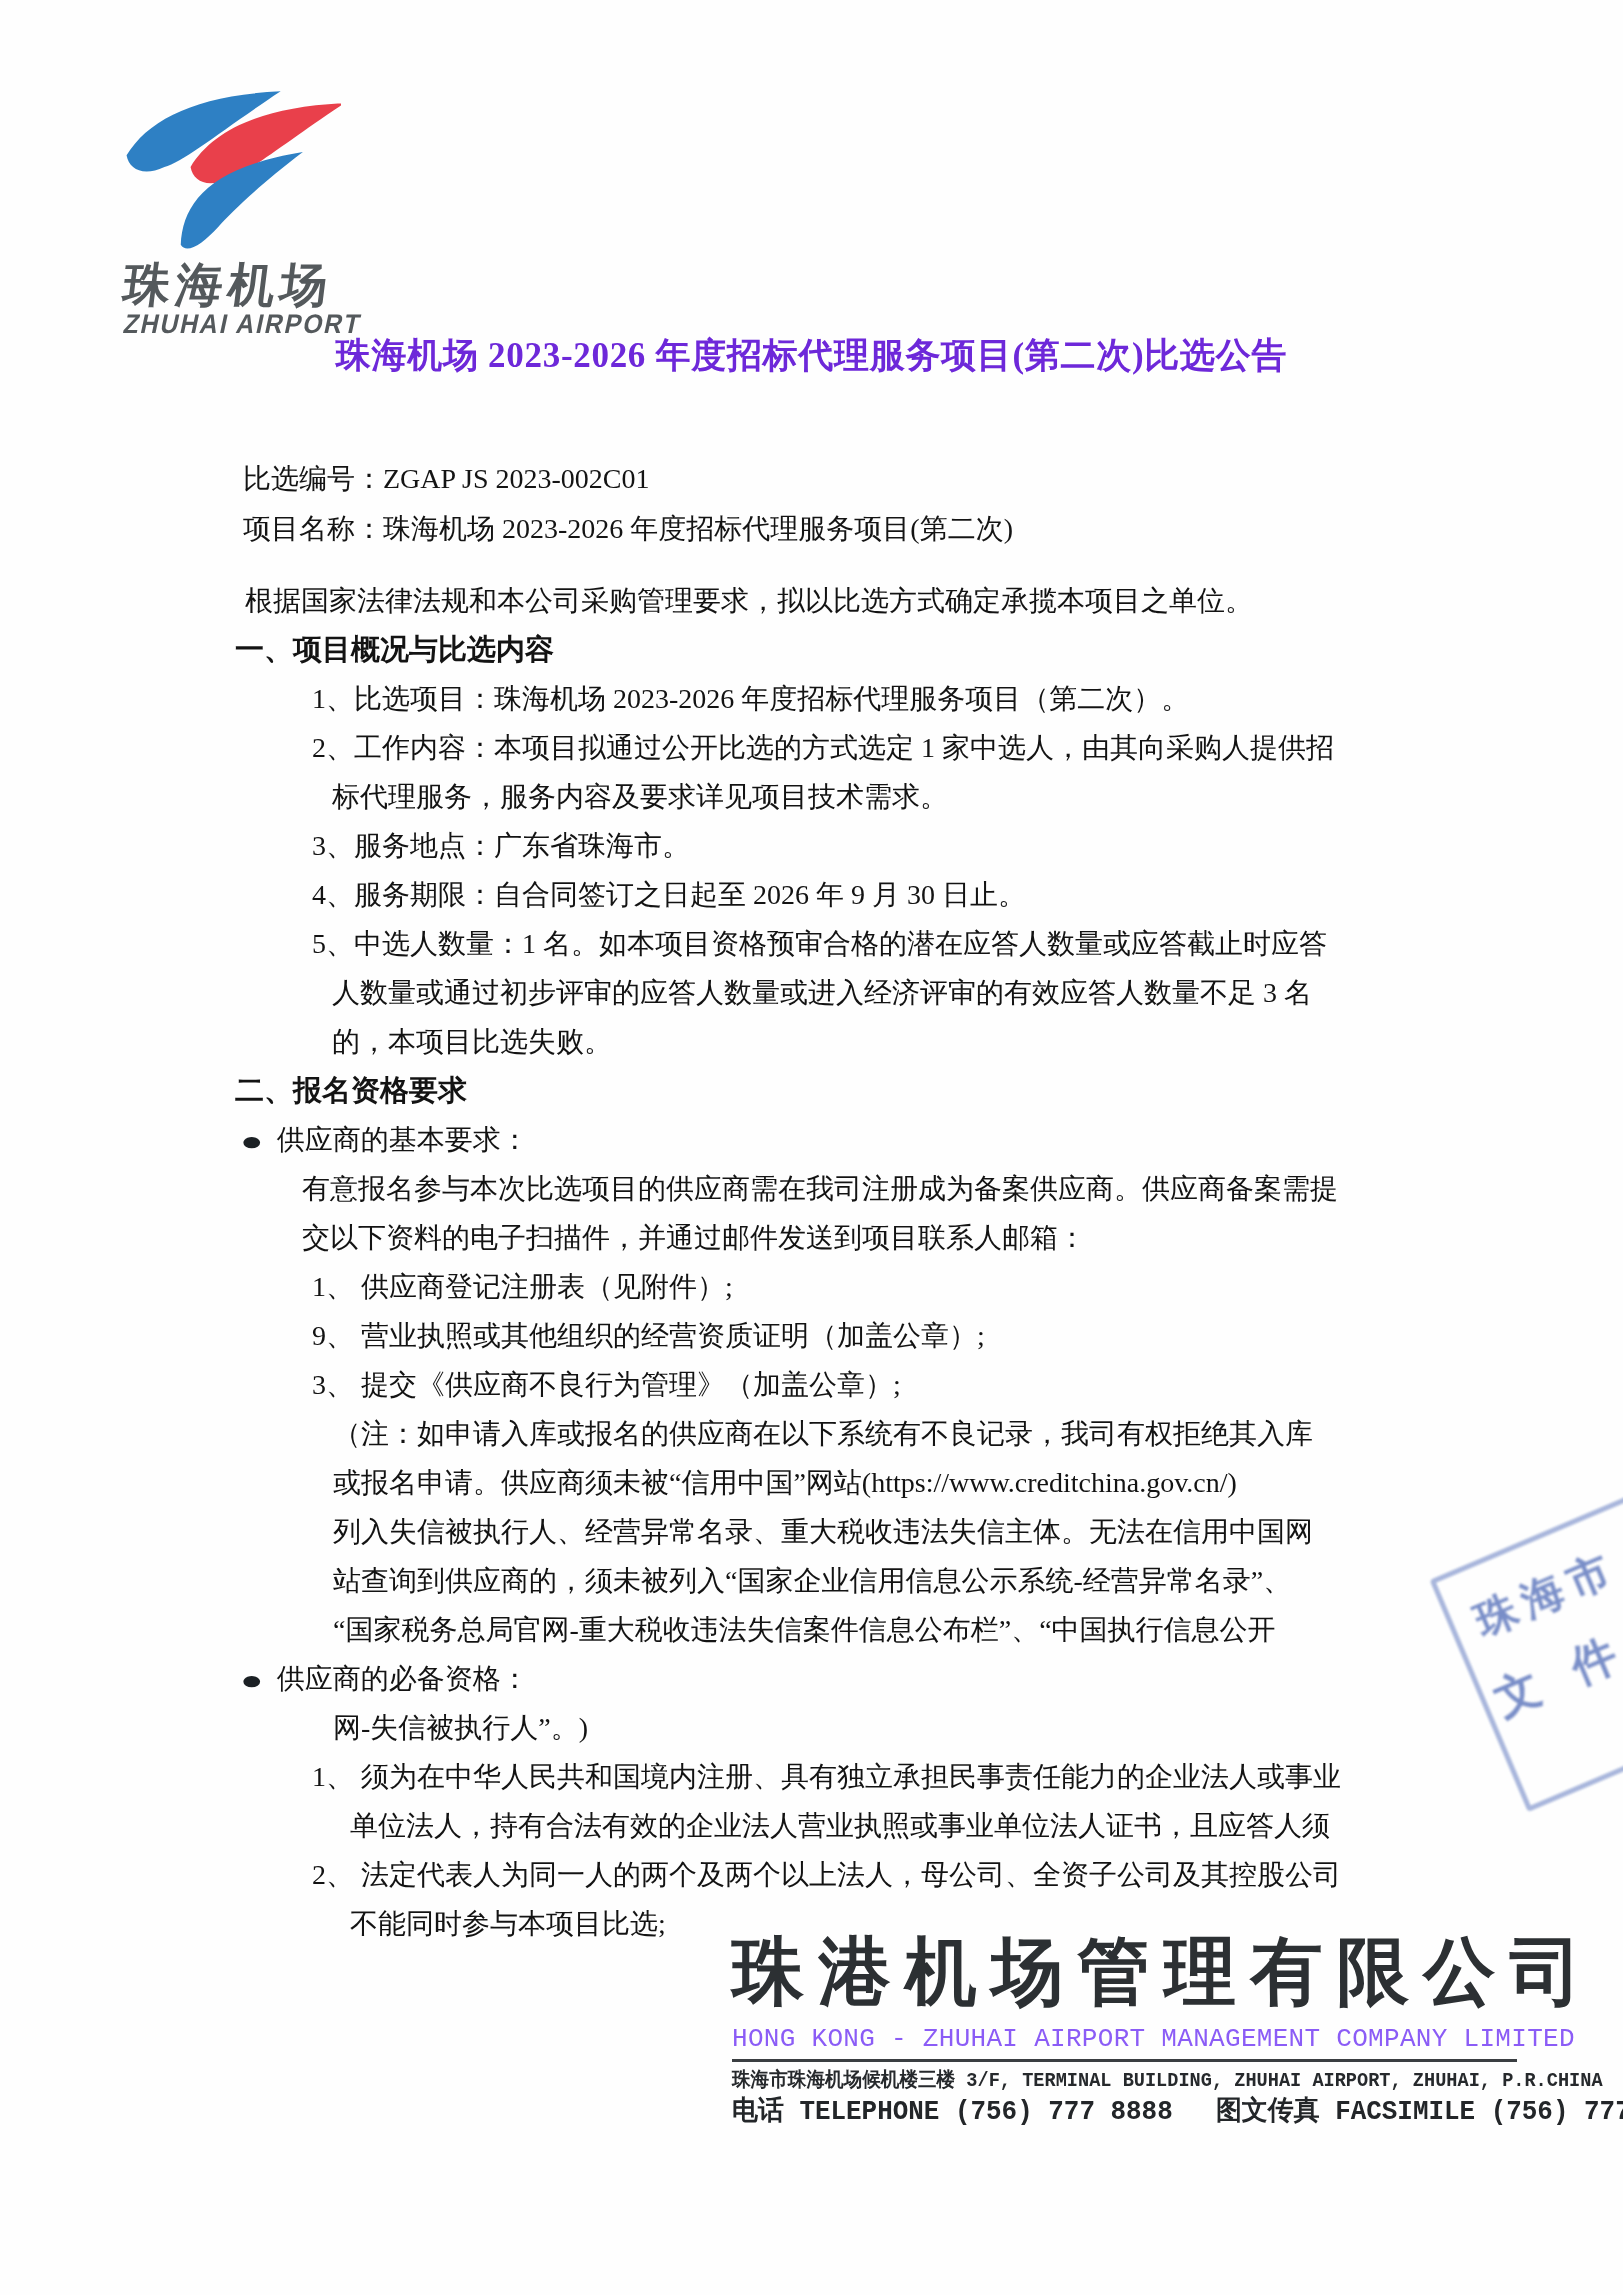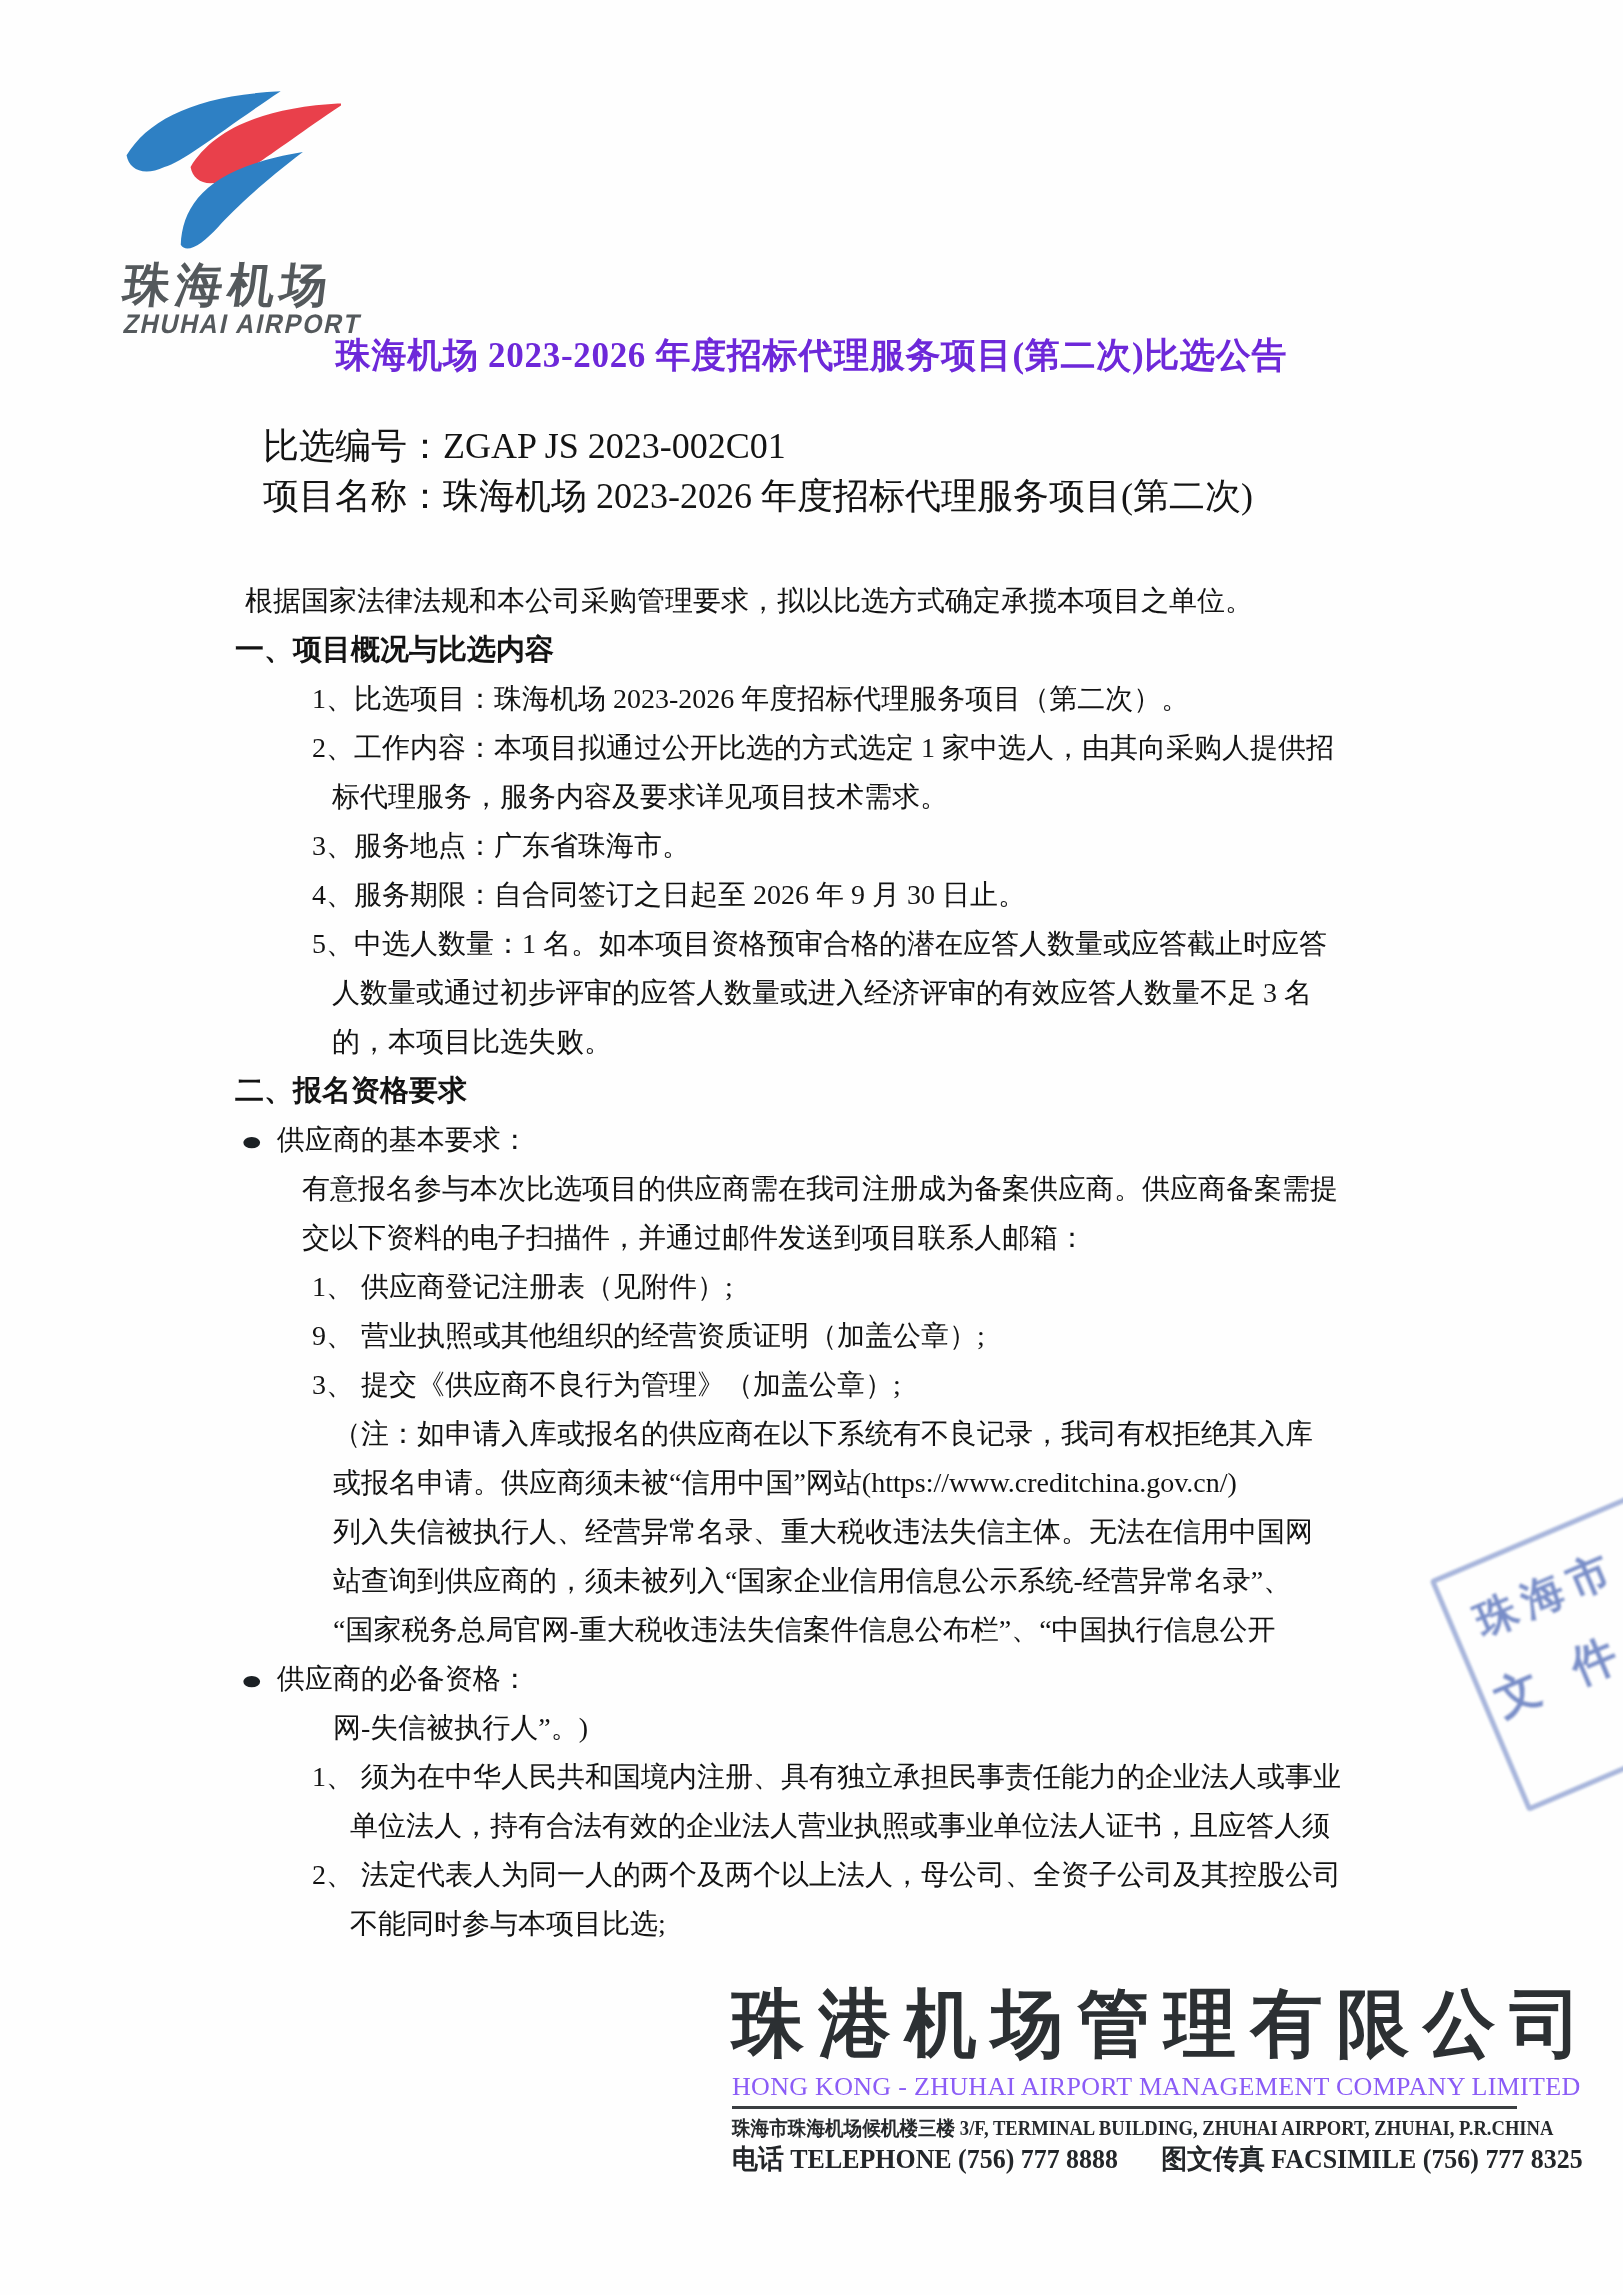--- a/index.html
+++ b/index.html
@@ -31,21 +31,21 @@
     transform:skewX(-12deg) scaleX(.92);transform-origin:left bottom;
     white-space:nowrap;
   }
 
   
   .doc-title{
     position:absolute;left:0;top:331px;width:100%;
     text-align:center;font-weight:bold;font-size:35px;line-height:49px;
     letter-spacing:0.7px;white-space:nowrap;color:#6d28d9;
   }
-  .meta{position:absolute;left:243px;top:421px;font-size:36px;line-height:50px;margin-left:20px;}
+  .meta{position:absolute;left:243px;top:454px;font-size:28px;line-height:50px;}
   .meta-row{white-space:nowrap;}
 
   
   .doc-body{position:absolute;left:16px;top:576px;width:1377px;}
   .line{height:49px;line-height:49px;font-size:28px;white-space:nowrap;color:#131313;}
   .k-intro   {padding-left:229px;}
   .k-heading {padding-left:219px;font-weight:bold;font-size:29px;}
   .k-item    {padding-left:296px;}
   .k-cont    {padding-left:316px;}
   .k-bullet  {padding-left:228px;}
@@ -67,22 +67,22 @@
     border-radius:3.9px;
     transform:rotate(-23deg);
     filter:blur(0.9px);
     color:rgba(88,114,186,.8);
     font-family:"Liberation Serif","DejaVu Serif",serif;
   }
   .stamp-row1{margin:26px 0 0 22px;font-size:42px;letter-spacing:7.9px;font-weight:bold;white-space:nowrap;}
   .stamp-row2{margin:22px 0 0 9.2px;font-size:45px;letter-spacing:38px;font-weight:bold;white-space:nowrap;}
 
   
-  .footer{position:absolute;left:732px;top:1987px;width:891px;
-    font-family:Liberation Serif, serif;}
+  .footer{position:absolute;left:732px;top:1940px;width:891px;
+    font-family:Liberation Mono, monospace;}
   .f-cn{
     font-weight:bold;font-size:72px;line-height:73px;letter-spacing:14.4px;
     color:#2c3033;white-space:nowrap;transform:scaleY(1.03);transform-origin:left top;
   }
   .f-en{margin-top:13px;font-size:26px;line-height:27.5px;color:#8b5cf6;
     letter-spacing:0.3px;white-space:nowrap;font-weight:500;}
   .f-rule{margin-top:5.2px;width:785px;height:3.3px;background:#3a3e41;}
   .f-addr{margin-top:7.9px;font-size:20px;line-height:22px;font-weight:bold;color:#26292c;
     white-space:nowrap;transform:scaleX(.93);transform-origin:left top;}
   .f-tel{margin-top:6.5px;font-size:27px;line-height:29px;font-weight:bold;color:#232629;

